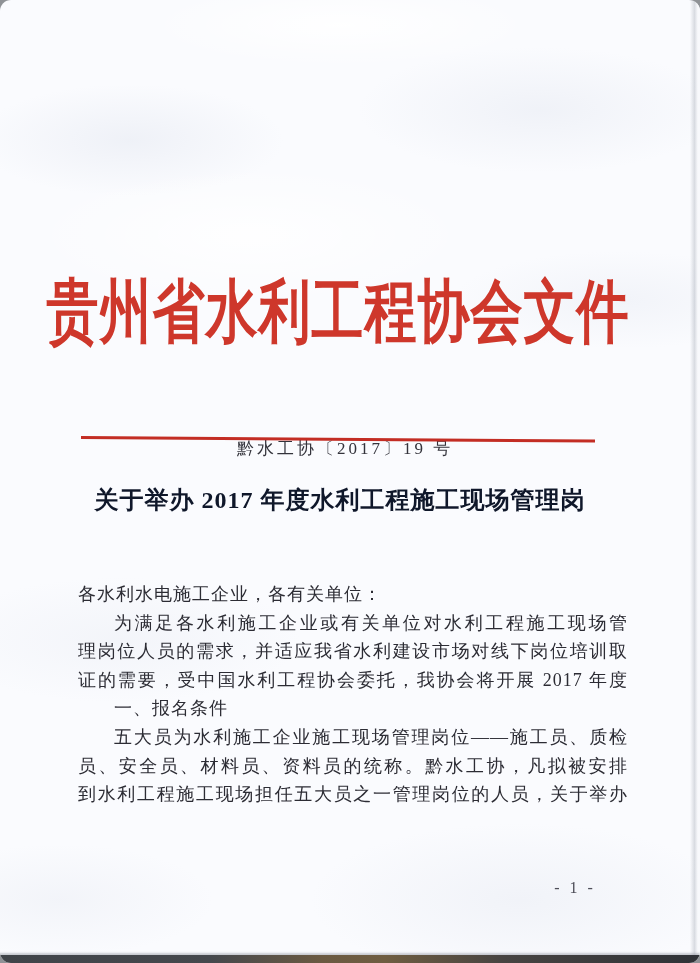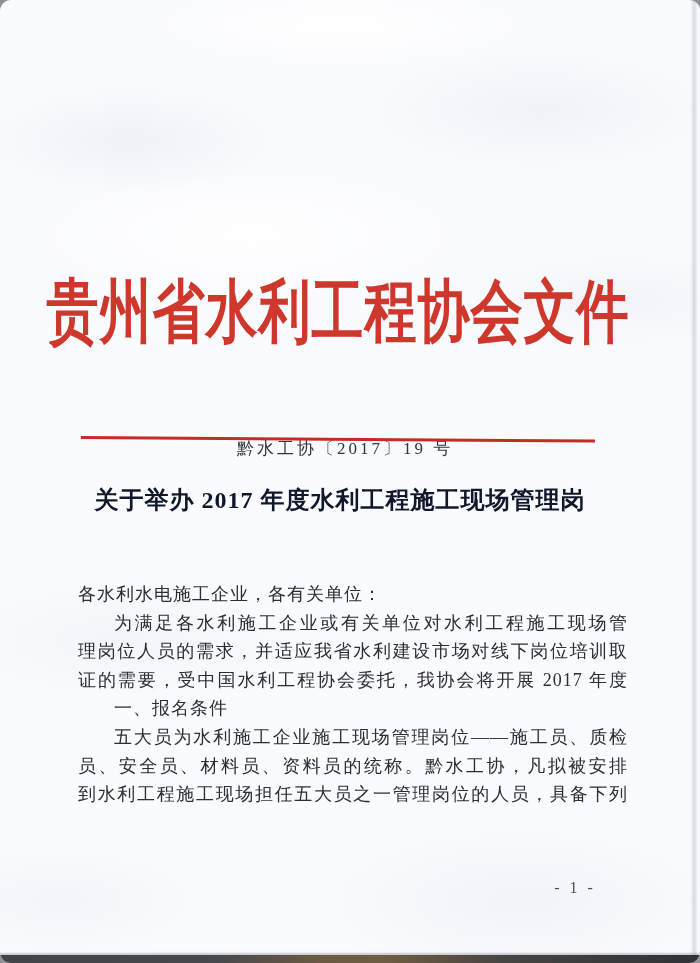--- a/index.html
+++ b/index.html
@@ -124,20 +124,20 @@
     </div>
 
   <div class="body-text">
       <div class="line">各水利水电施工企业，各有关单位：</div>
       <div class="line just" style="text-indent: 2em;">为满足各水利施工企业或有关单位对水利工程施工现场管</div>
       <div class="line just">理岗位人员的需求，并适应我省水利建设市场对线下岗位培训取</div>
       <div class="line just">证的需要，受中国水利工程协会委托，我协会将开展 2017 年度</div>
       <div class="line bold" style="text-indent: 2em;">一、报名条件</div>
       <div class="line just" style="text-indent: 2em;">五大员为水利施工企业施工现场管理岗位——施工员、质检</div>
       <div class="line just">员、安全员、材料员、资料员的统称。黔水工协，凡拟被安排</div>
-      <div class="line just">到水利工程施工现场担任五大员之一管理岗位的人员，具备下列</div>
+      <div class="line just">到水利工程施工现场担任五大员之一管理岗位的人员，关于举办</div>
     </div>
 
   <div class="page-number">- 1 -</div>
 
   <div class="edge-right"></div>
   <div class="edge-bottom"></div>
 </div>
 
 </body></html>

